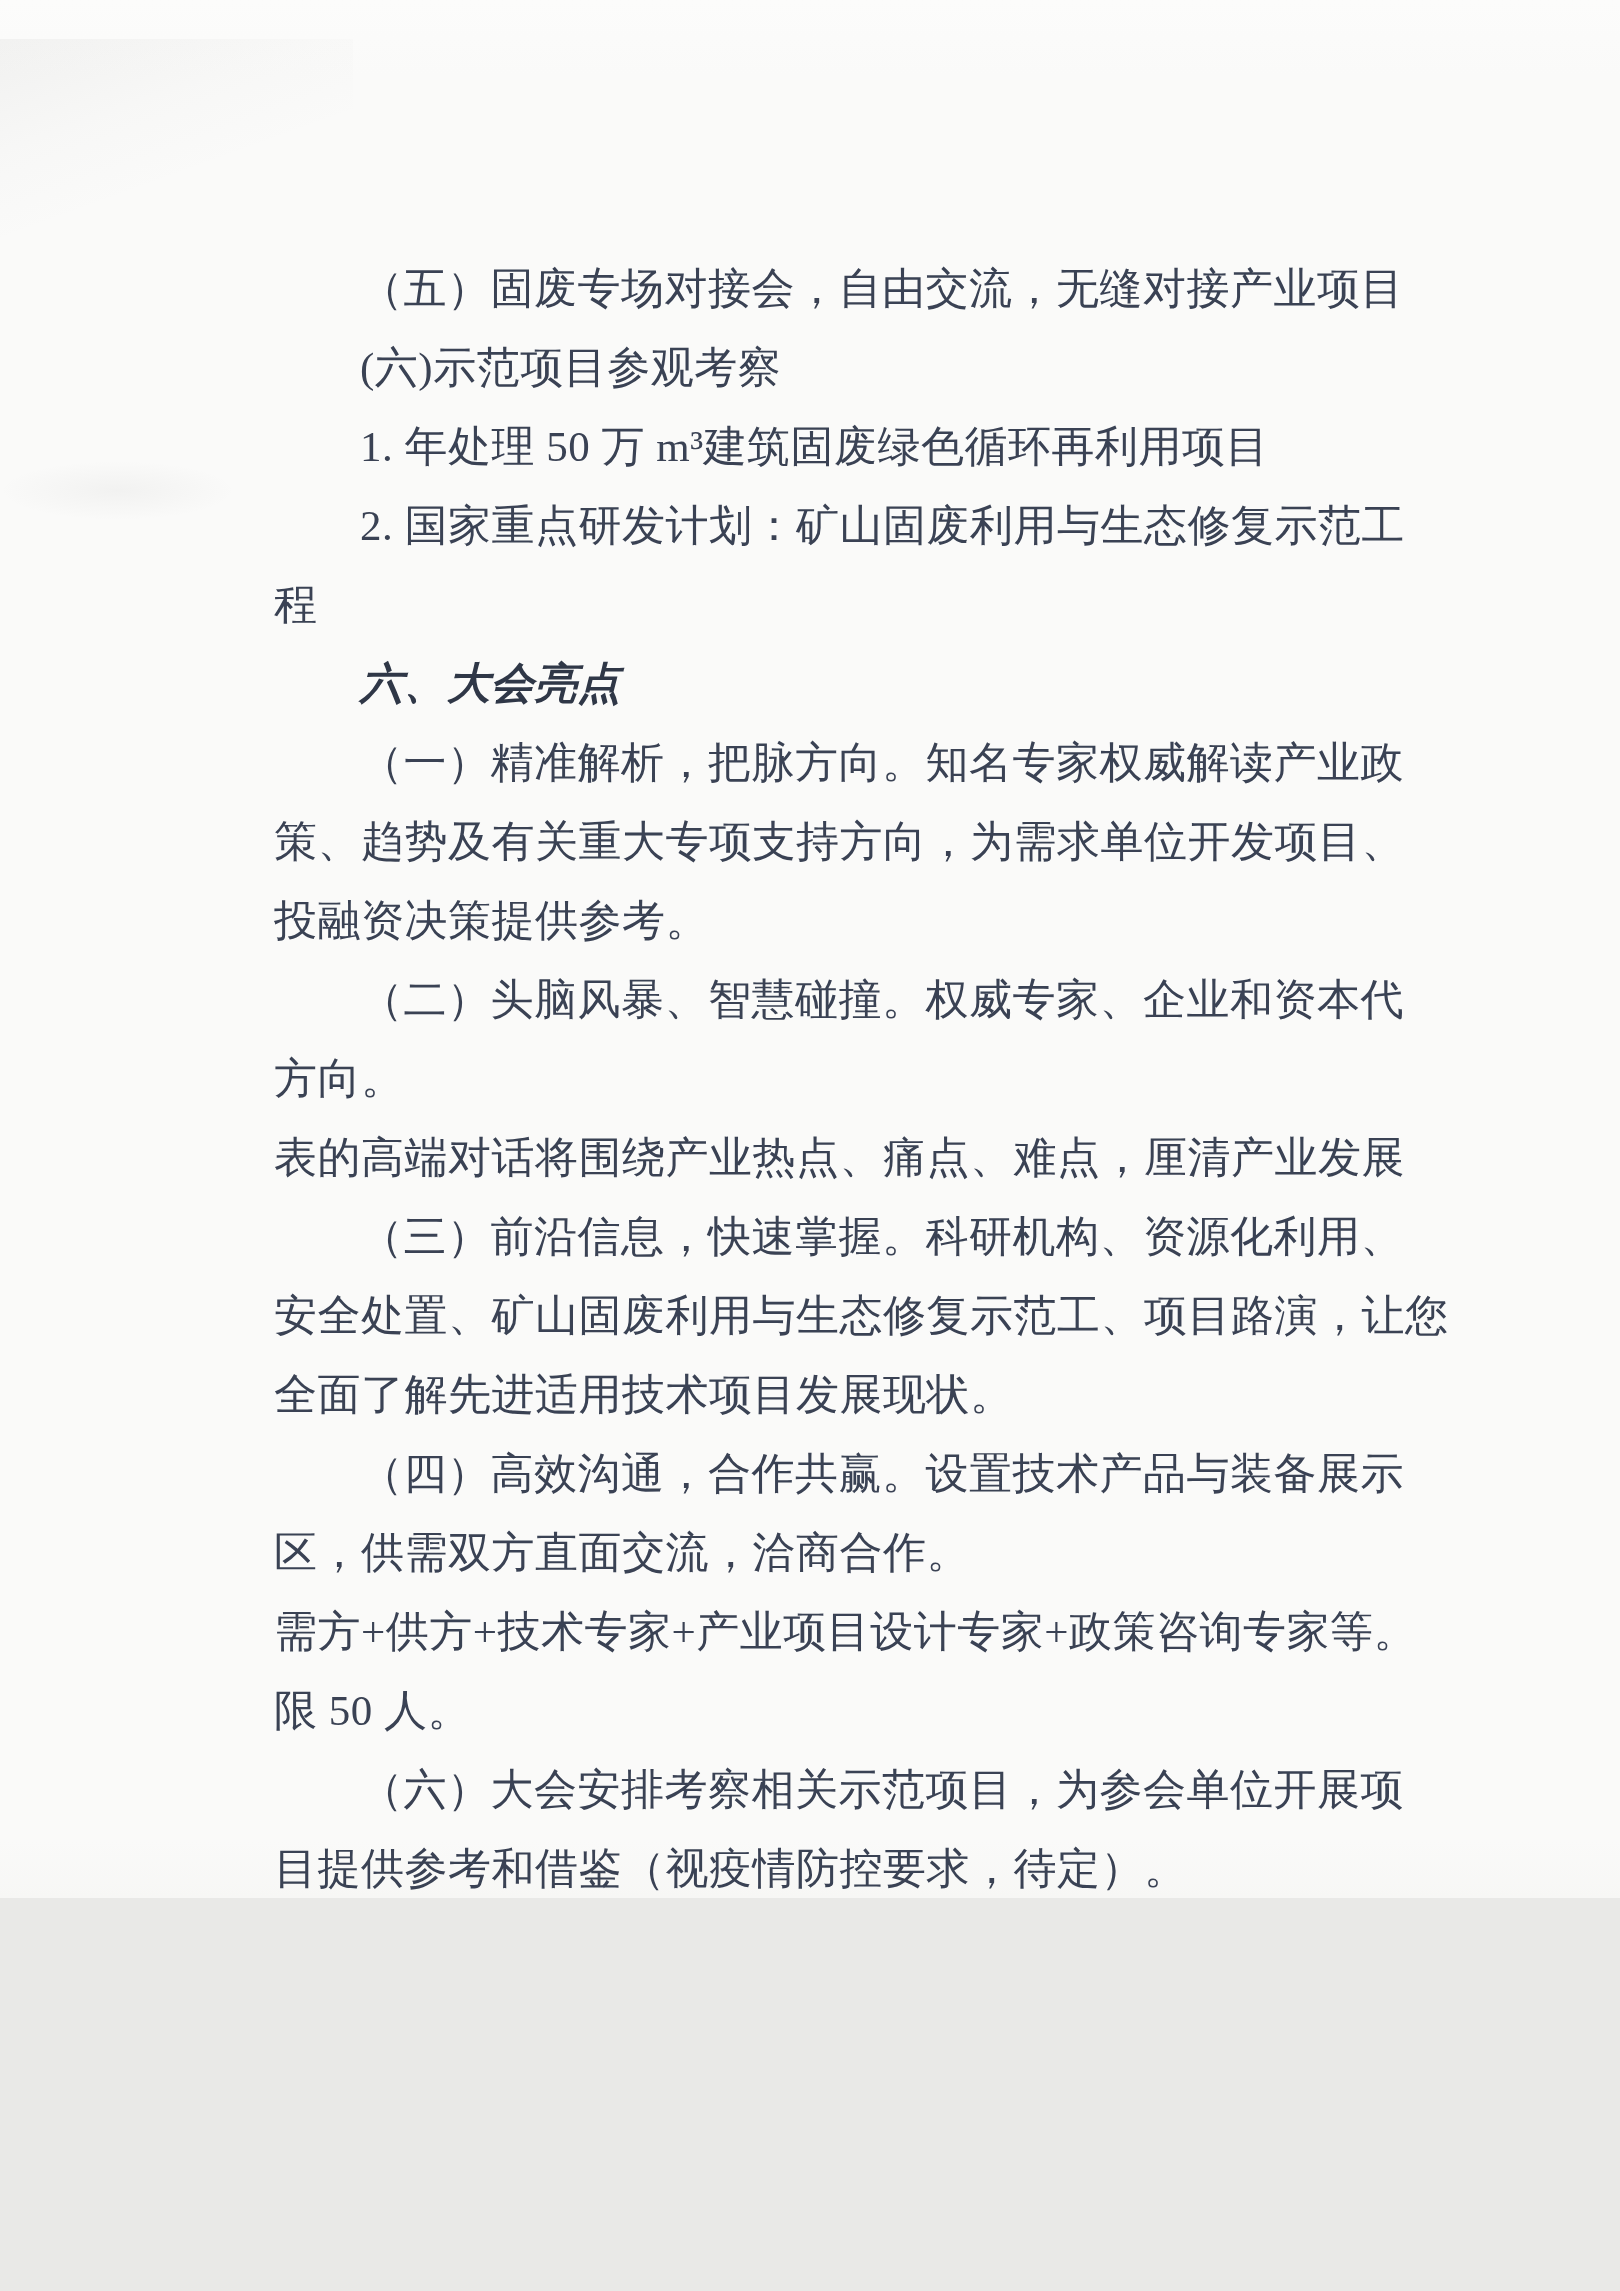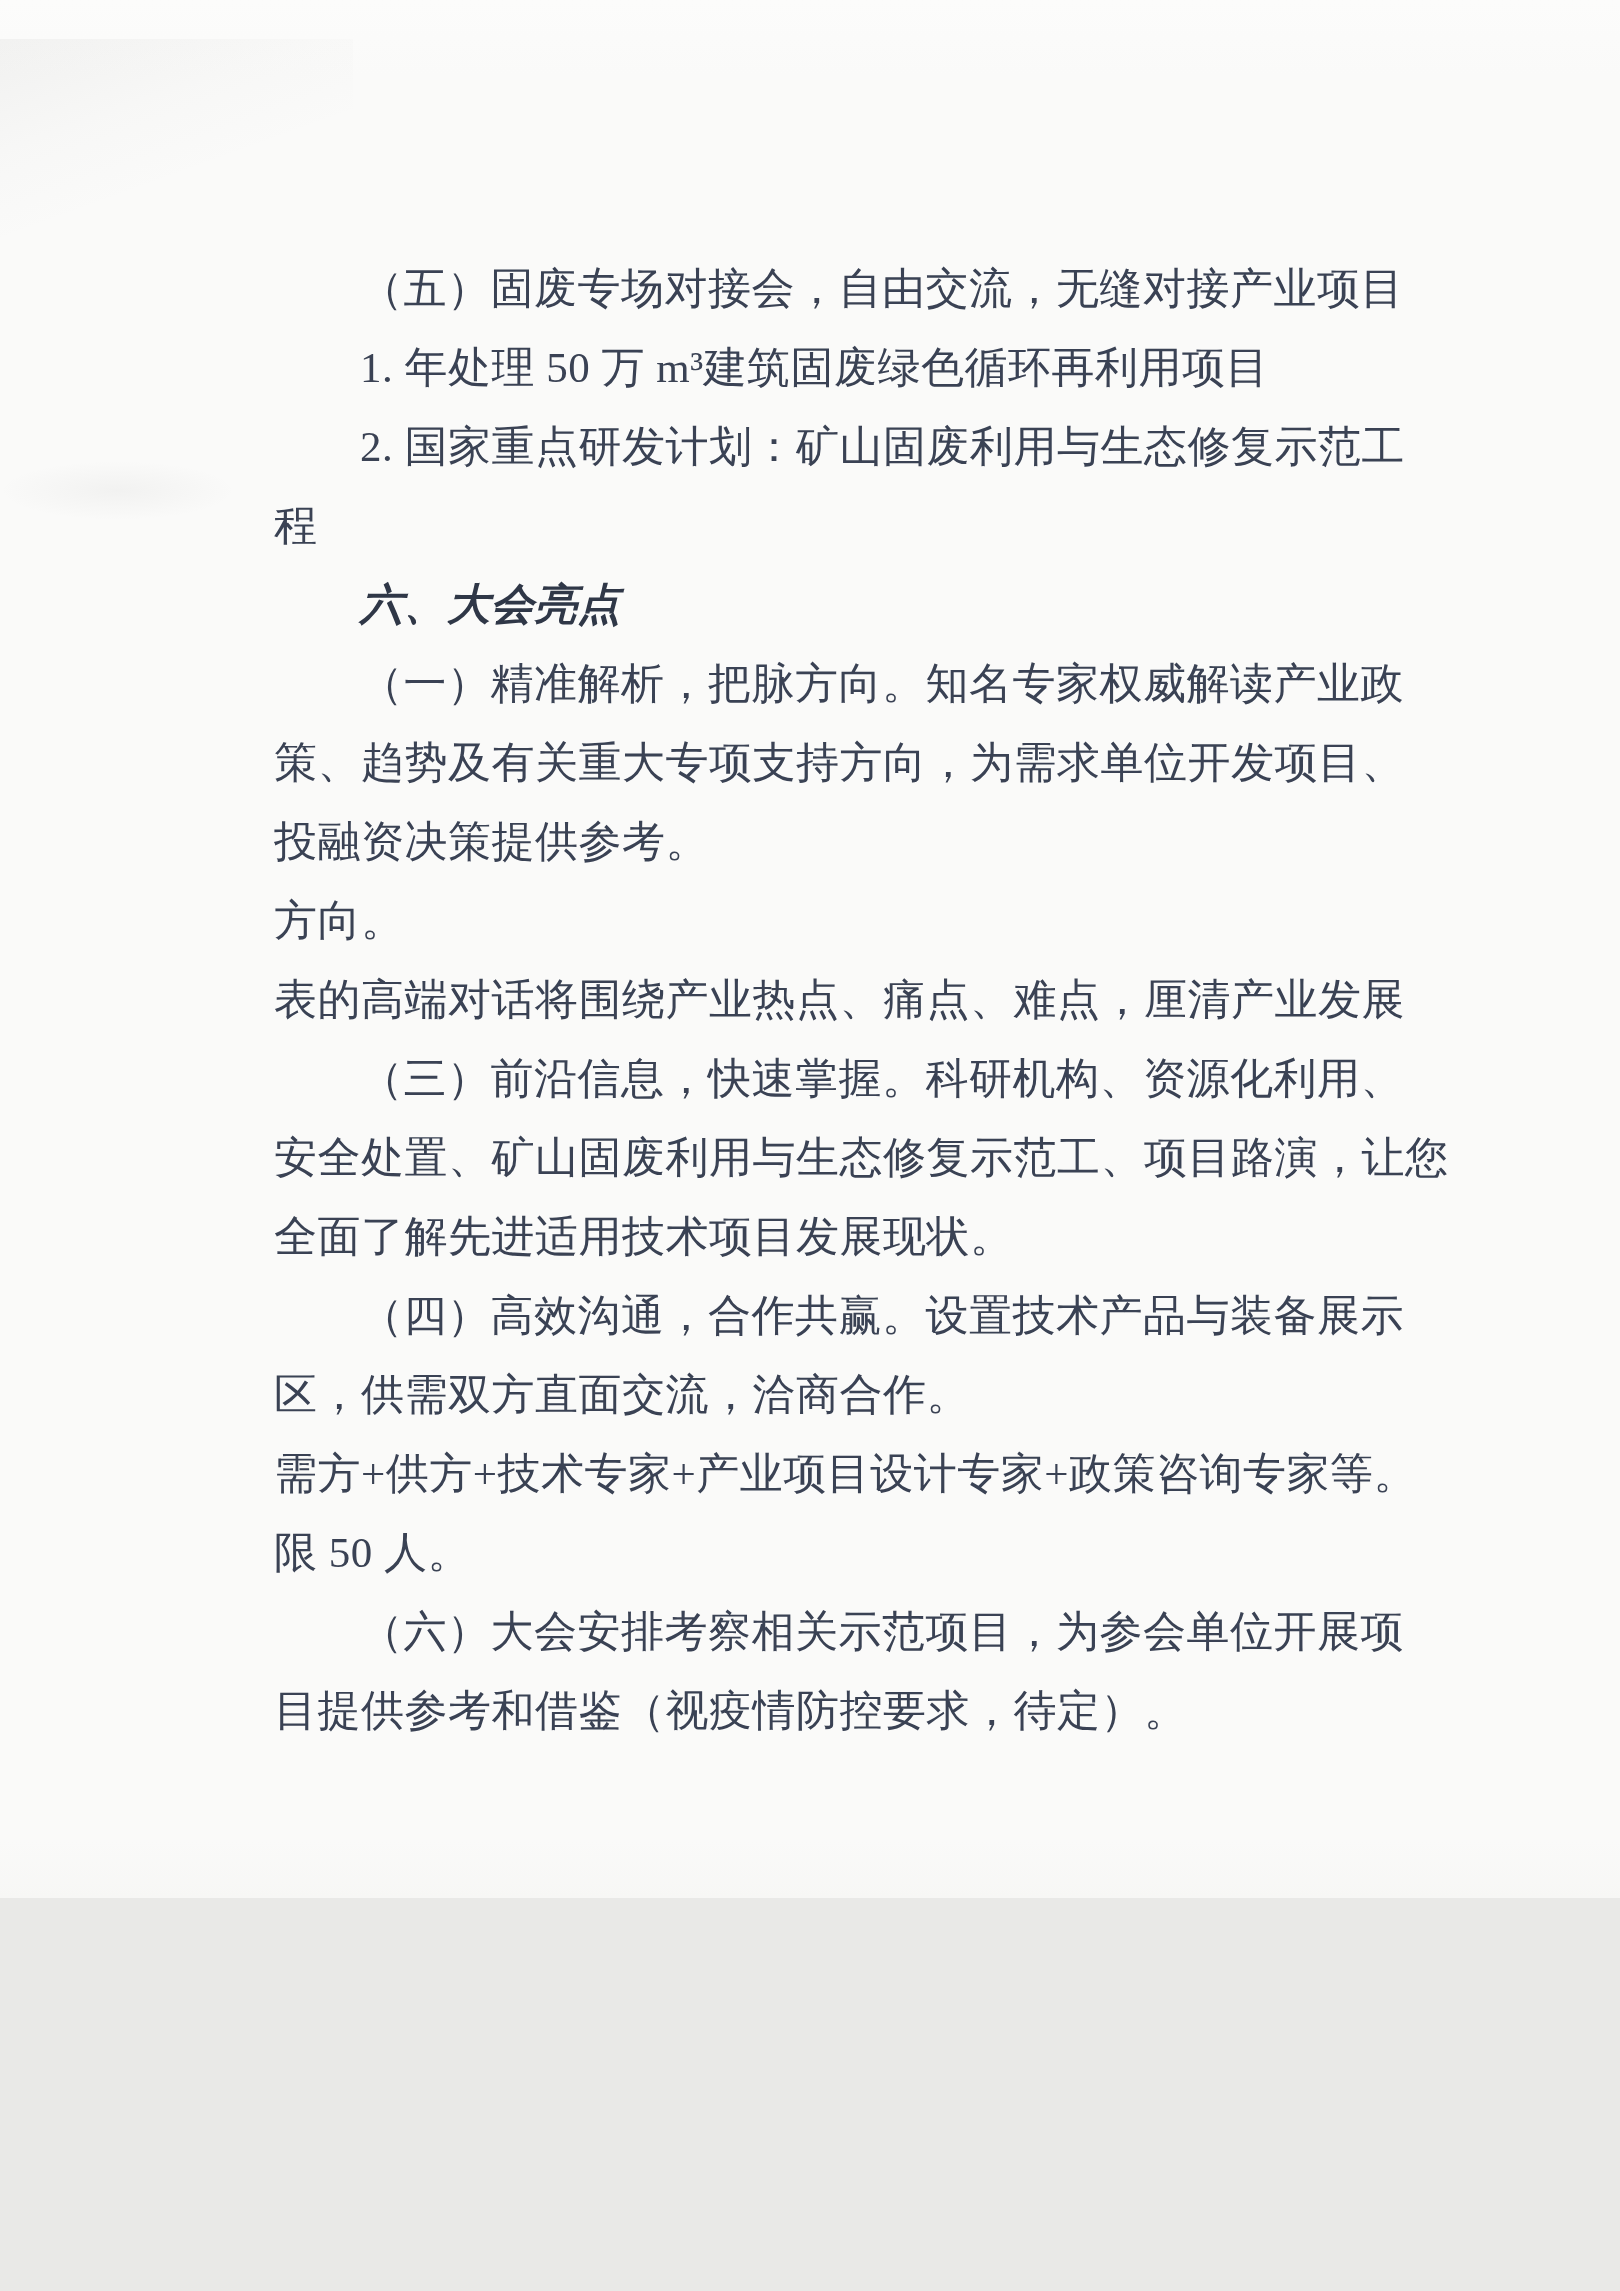--- a/index.html
+++ b/index.html
@@ -68,27 +68,29 @@
 </style>
 </head>
 <body>
 
 <div class="page">
   <div class="crease"></div>
   <div class="smudge"></div>
 
   <main class="content">
       <div class="line indent">（五）固废专场对接会，自由交流，无缝对接产业项目</div>
+      <div class="line indent">(六)示范项目参观考察</div>
       <div class="line indent">1. 年处理 50 万 m³建筑固废绿色循环再利用项目</div>
       <div class="line indent">2. 国家重点研发计划：矿山固废利用与生态修复示范工</div>
       <div class="line flush">程</div>
       <div class="line indent heading">六、大会亮点</div>
       <div class="line indent">（一）精准解析，把脉方向。知名专家权威解读产业政</div>
       <div class="line flush">策、趋势及有关重大专项支持方向，为需求单位开发项目、</div>
       <div class="line flush">投融资决策提供参考。</div>
+      <div class="line indent">（二）头脑风暴、智慧碰撞。权威专家、企业和资本代</div>
       <div class="line flush">方向。</div>
       <div class="line flush">表的高端对话将围绕产业热点、痛点、难点，厘清产业发展</div>
       <div class="line indent">（三）前沿信息，快速掌握。科研机构、资源化利用、</div>
       <div class="line flush">安全处置、矿山固废利用与生态修复示范工、项目路演，让您</div>
       <div class="line flush">全面了解先进适用技术项目发展现状。</div>
       <div class="line indent">（四）高效沟通，合作共赢。设置技术产品与装备展示</div>
       <div class="line flush">区，供需双方直面交流，洽商合作。</div>
       <div class="line flush">需方+供方+技术专家+产业项目设计专家+政策咨询专家等。</div>
       <div class="line flush">限 50 人。</div>
       <div class="line indent">（六）大会安排考察相关示范项目，为参会单位开展项</div>

